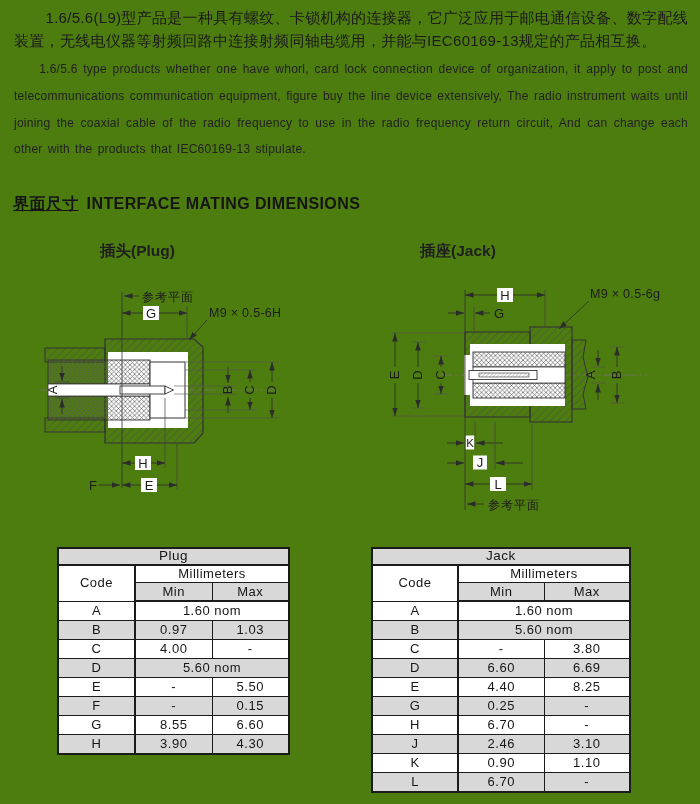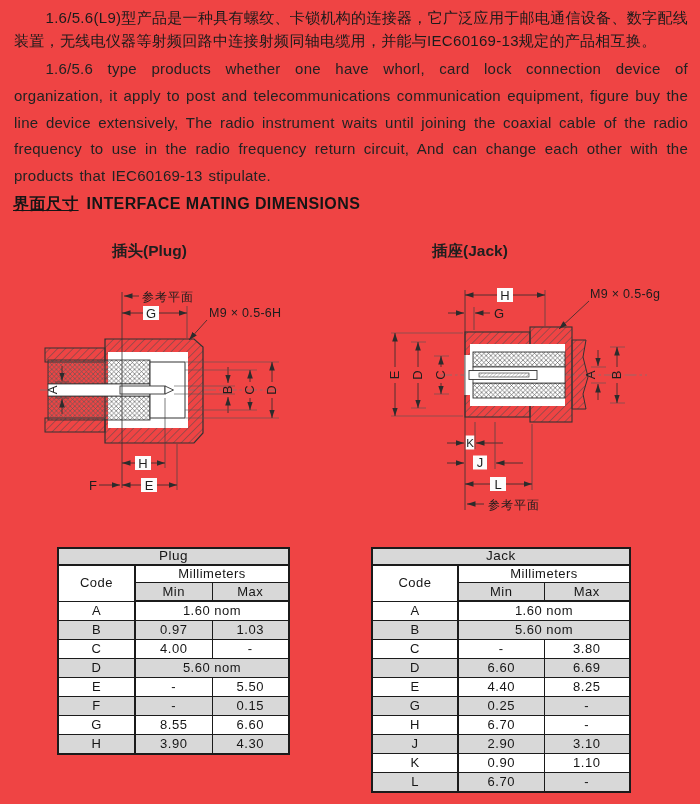--- a/index.html
+++ b/index.html
@@ -1,30 +1,30 @@
 <!DOCTYPE html>
 <html><head>
 <meta charset="utf-8">
 <style>
   html,body{margin:0;padding:0;}
   body{
     width:700px;height:804px;background:#fbfbfb;
     font-family:"Liberation Sans","DejaVu Sans",sans-serif;
     color:#1b1b1b;-webkit-font-smoothing:antialiased;
   }
-  #page{position:relative;width:700px;height:804px;overflow:hidden;background:#ef4444;}
+  #page{position:relative;width:700px;height:804px;overflow:hidden;background:#4d7c0f;}
 
   .para{position:absolute;left:14px;width:674px;text-align:justify;text-indent:2.1em;margin:0;}
   .para-zh{top:7px;font-size:15px;line-height:22.5px;letter-spacing:0.3px;}
-  .para-en{top:56px;font-size:15px;line-height:26.8px;letter-spacing:0.25px;word-spacing:1.5px;color:#222;}
+  .para-en{top:56px;font-size:12px;line-height:26.8px;letter-spacing:0.25px;word-spacing:1.5px;color:#222;}
 
   .heading{position:absolute;left:13px;top:194px;font-size:16px;font-weight:bold;letter-spacing:0.4px;margin:0;color:#151515;white-space:nowrap;}
   .heading .zh{margin-right:8px;text-decoration:underline;}
 
-  .diagram-label{position:absolute;top:241px;font-size:15.5px;font-weight:600;color:#1f1f1f;white-space:nowrap;margin-left:12px;}
+  .diagram-label{position:absolute;top:241px;font-size:15.5px;font-weight:600;color:#1f1f1f;white-space:nowrap;}
   .lbl-plug{left:100px;}
   .lbl-jack{left:420px;}
 
   .diag{position:absolute;top:282px;}
   .diag-plug{left:38px;}
   .diag-jack{left:385px;}
 
   svg text{font-family:"Liberation Sans","DejaVu Sans",sans-serif;fill:#1d1d1d;}
   .dimtxt{font-size:13px;}
   .dimtxt-sm{font-size:11.5px;}
@@ -337,21 +337,21 @@
           <td class="shade">0.25</td>
           <td class="shade">-</td>
         </tr>
     <tr class="row-data">
           <td class="code-cell">H</td>
           <td>6.70</td>
           <td>-</td>
         </tr>
     <tr class="row-data">
           <td class="code-cell shade">J</td>
-          <td class="shade">2.90</td>
+          <td class="shade">2.46</td>
           <td class="shade">3.10</td>
         </tr>
     <tr class="row-data">
           <td class="code-cell">K</td>
           <td>0.90</td>
           <td>1.10</td>
         </tr>
     <tr class="row-data">
           <td class="code-cell shade">L</td>
           <td class="shade">6.70</td>

